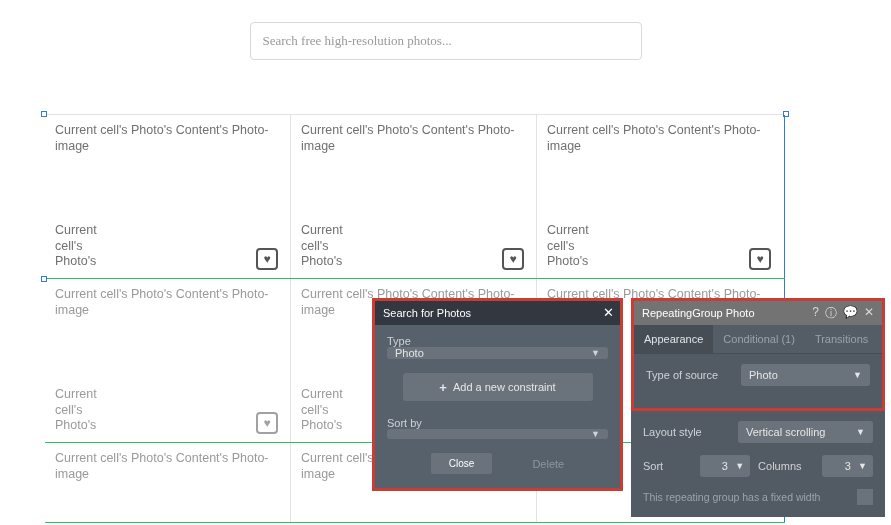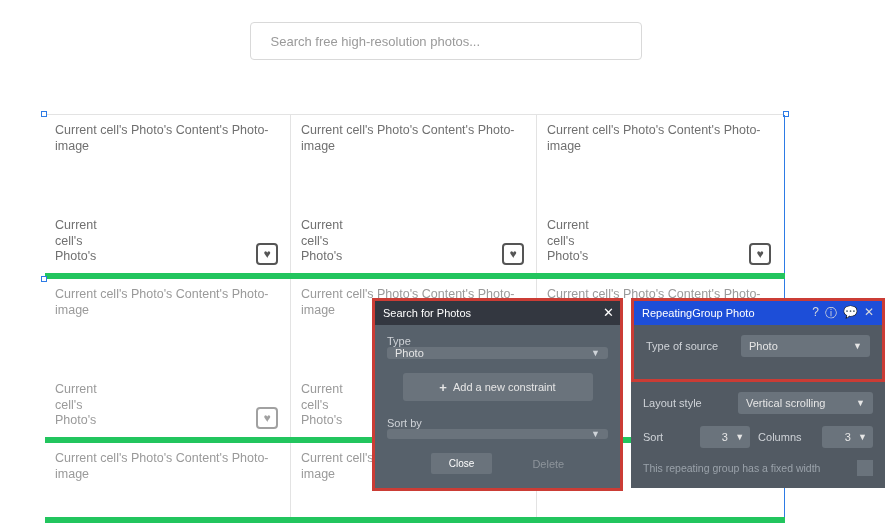--- a/index.html
+++ b/index.html
@@ -1,29 +1,29 @@
 <!DOCTYPE html>
 <html><head>
 <meta charset="utf-8">
 <style>
   * { box-sizing: border-box; margin: 0; padding: 0; }
   body { font-family: Arial, Helvetica, sans-serif; background: #fff; width: 891px; height: 525px; position: relative; overflow: hidden; }
 
   .search-wrap { display: flex; justify-content: center; padding-top: 22px; }
   .search-input {
     width: 392px; height: 38px; border: 1px solid #d9d9d9; border-radius: 4px;
-    padding: 0 20px; font-size: 13px; color: #333; outline: none;
+    padding: 0 12px; font-size: 13px; color: #333; outline: none; font-family: Liberation Serif, serif;
   }
   .search-input::placeholder { color: #9a9a9a; }
 
   .grid {
     position: absolute; top: 114px; left: 45px; width: 740px;
     border-top: 1px solid #e3e3e3;
   }
-  .row { display: flex; border-bottom: 6px solid #22c55e; height: 164px; position: relative; }
+  .row { display: flex; border-bottom: 1px solid #22c55e; height: 164px; position: relative; }
   .cell { width: 246px; border-right: 1px solid #e3e3e3; padding: 8px 10px; position: relative; }
   .cell:last-child { border-right: none; }
   .cell-text { font-size: 12.5px; color: #9a9a9a; line-height: 1.25; }
   .row1 .cell-text { color: #707070; }
   .bottom-label { position: absolute; bottom: 8px; left: 10px; font-size: 12.5px; color: #9a9a9a; line-height: 1.25; width: 60px; }
   .row1 .bottom-label { color: #707070; }
   .heart-box {
     position: absolute; bottom: 8px; right: 12px; width: 22px; height: 22px;
     border: 2px solid #555; border-radius: 4px; display:flex; align-items:center; justify-content:center;
     color: #555; font-size: 12px;
@@ -63,21 +63,21 @@
   .p1-closebtn { background:#6a737c; border-radius:2px; padding:5px 18px; color:#fff; font-size:10px; cursor:pointer; }
   .p1-delete { color:#8d949b; font-size:11px; cursor:pointer; }
 
   
   .popup2 {
     position: absolute; left: 631px; top: 298px; width: 254px;
     background:#525a63; color:#e6e6e6;
   }
   .popup2-redwrap { border:3px solid #cb3c35; }
   .popup2-header {
-    background:#1d4ed8; height:24px; display:flex; align-items:center; justify-content:space-between;
+    background:#737373; height:24px; display:flex; align-items:center; justify-content:space-between;
     padding:0 8px; font-size:11px; color:#fff;
   }
   .popup2-icons { display:flex; gap:6px; }
   .popup2-icons span { font-size:12px; color:#d7d9dc; cursor:pointer; }
   .popup2-tabs { display:flex; border-bottom:1px solid #454c54; font-size:11px; background:#545d66; }
   .popup2-tab { padding:8px 10px; color:#9aa2aa; cursor:pointer; }
   .popup2-tab.active { background:#464d55; color:#e2e5e8; }
   .popup2-body { padding:10px 12px; font-size:11px; }
   .p2-row { display:flex; align-items:center; margin-bottom:12px; }
   .p2-label { width: 95px; color:#cfd3d8; }
@@ -189,20 +189,25 @@
   <div class="popup2-redwrap">
     <div class="popup2-header">
       <span>RepeatingGroup Photo</span>
       <div class="popup2-icons">
         <span>?</span>
         <span>ⓘ</span>
         <span>💬</span>
         <span>✕</span>
       </div>
     </div>
+    <div class="popup2-tabs">
+      <div class="popup2-tab active">Appearance</div>
+      <div class="popup2-tab">Conditional (1)</div>
+      <div class="popup2-tab">Transitions</div>
+    </div>
     <div class="popup2-body">
       <div class="p2-row">
         <div class="p2-label">Type of source</div>
         <div class="p2-select">
           <span>Photo</span>
           <span class="caret">▼</span>
         </div>
       </div>
     </div>
   </div>

